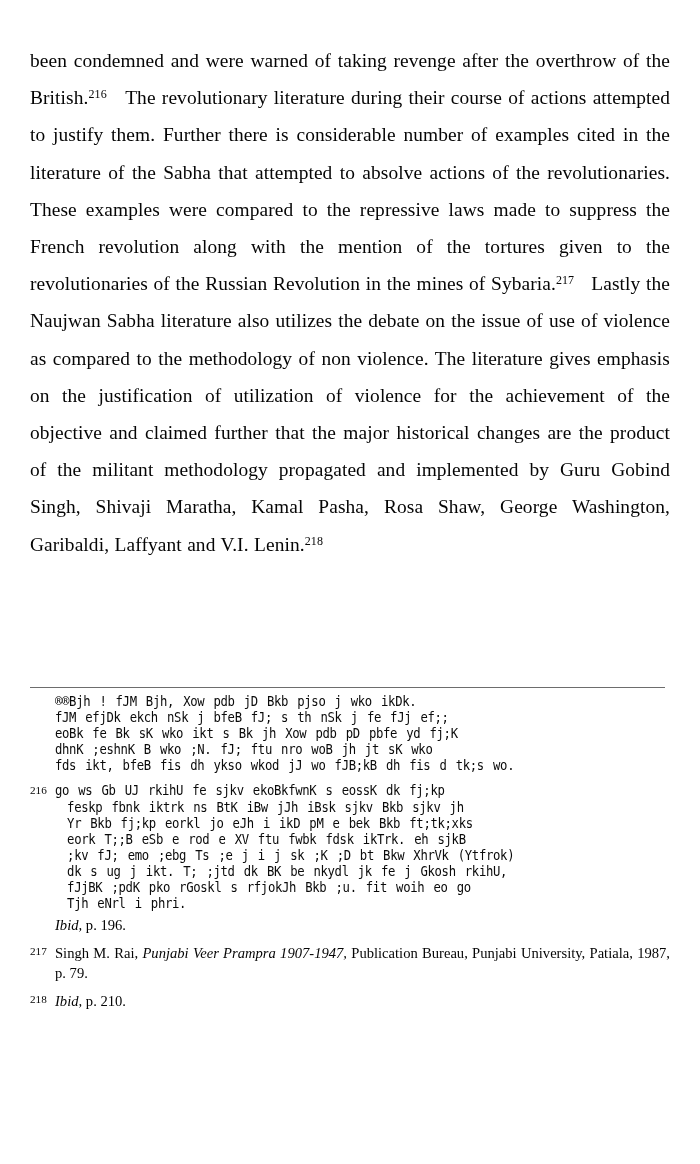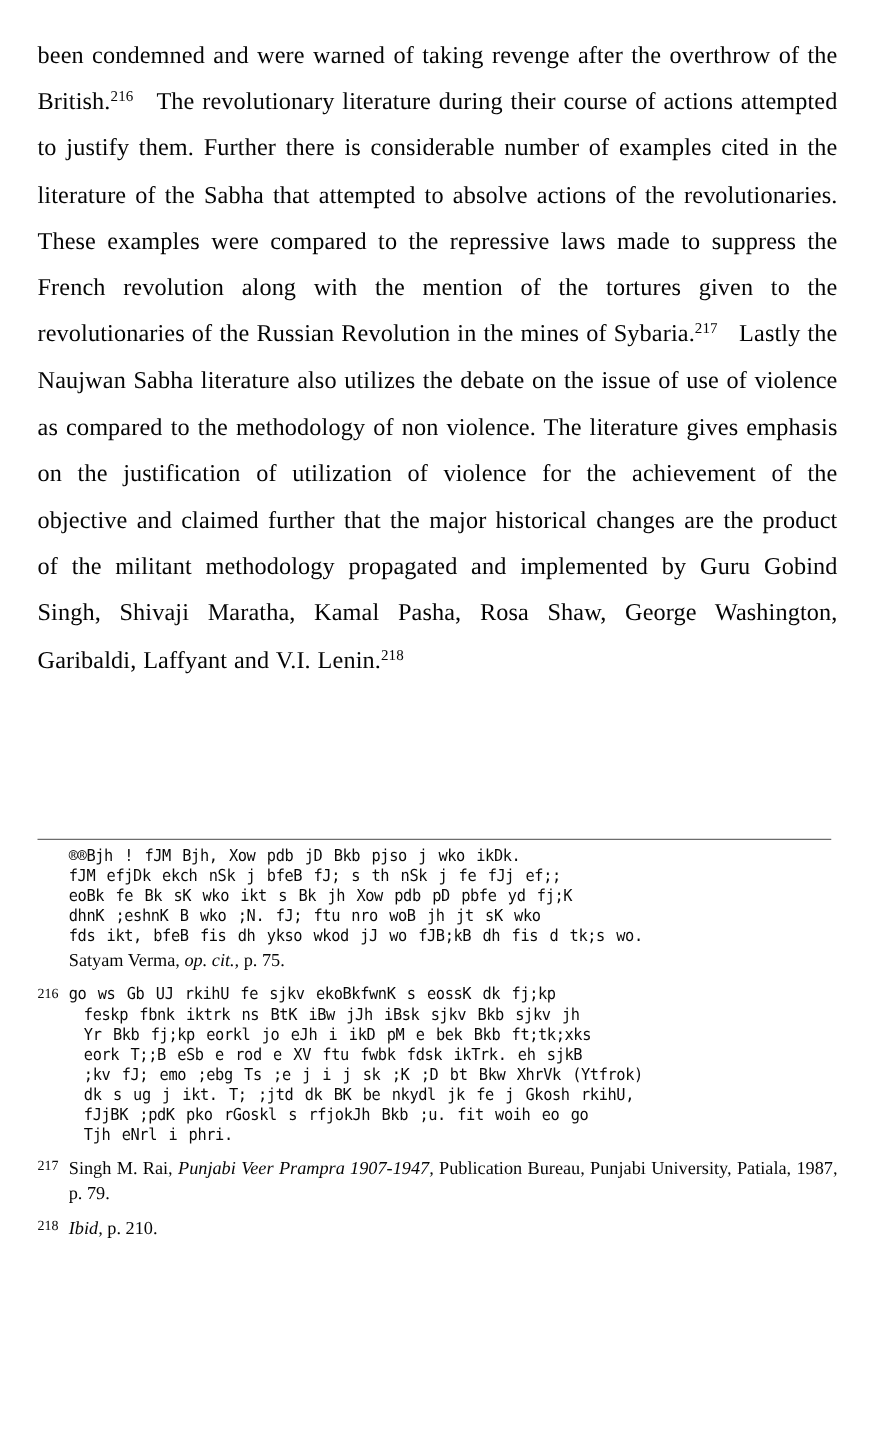--- a/index.html
+++ b/index.html
@@ -11,21 +11,21 @@
     width: 700px;
     height: 1164px;
     position: relative;
     font-family: "Liberation Serif", "DejaVu Serif", serif;
     color: #000000;
     overflow: hidden;
   }
 
   .page {
     position: absolute;
-    left: 0; top: 0;
+    left: 0; top: 16px;
     width: 700px;
     height: 854px;
     box-sizing: border-box;
     padding: 4px;
   }
 
   
   .body-block {
     position: absolute;
     left: 30px;
@@ -146,37 +146,36 @@
   <div class="footnotes">
 
     <div class="fn">
       <div class="fn-quote-block">
         <div class="indic">®®Bjh ! fJM Bjh, Xow pdb jD Bkb pjso j wko ikDk.</div>
         <div class="indic">fJM efjDk ekch nSk j bfeB fJ; s th nSk j fe fJj ef;;</div>
         <div class="indic">eoBk fe Bk sK wko ikt s Bk jh Xow pdb pD pbfe yd fj;K</div>
         <div class="indic">dhnK ;eshnK B wko ;N. fJ; ftu nro woB jh jt sK wko</div>
         <div class="indic">fds ikt, bfeB fis dh ykso wkod jJ wo fJB;kB dh fis d tk;s wo.</div>
       </div>
-      <div class="fn-cite"><span>Satyam Verma,</span>
-        <i>op. cit.,</i>
-        <span>p. 75.</span>
-      </div>
     </div>
 
     <div class="fn fn-numbered fn-216">
       <span class="fn-num">216</span>
       <div class="fn-216-body">
         <div class="indic">go ws Gb UJ rkihU fe sjkv ekoBkfwnK s eossK dk fj;kp</div>
         <div class="indic indic-indent">feskp fbnk iktrk ns BtK iBw jJh iBsk sjkv Bkb sjkv jh</div>
         <div class="indic indic-indent">Yr Bkb fj;kp eorkl jo eJh i ikD pM e bek Bkb ft;tk;xks</div>
         <div class="indic indic-indent">eork T;;B eSb e rod e XV ftu fwbk fdsk ikTrk. eh sjkB</div>
         <div class="indic indic-indent">;kv fJ; emo ;ebg Ts ;e j i j sk ;K ;D bt Bkw XhrVk (Ytfrok)</div>
         <div class="indic indic-indent">dk s ug j ikt. T; ;jtd dk BK be nkydl jk fe j Gkosh rkihU,</div>
         <div class="indic indic-indent">fJjBK ;pdK pko rGoskl s rfjokJh Bkb ;u. fit woih eo go</div>
         <div class="indic indic-indent">Tjh eNrl i phri.</div>
+      </div>
+      <div class="fn-ibid" style="margin-left:0"><i>Ibid,</i>
+        <span>p. 196.</span>
       </div>
     </div>
 
     <div class="fn fn-numbered">
       <span class="fn-num">217</span>
       <div class="fn-text"><span>Singh M. Rai,</span>
         <i>Punjabi Veer Prampra 1907-1947,</i>
         <span>Publication Bureau, Punjabi University, Patiala, 1987, p. 79.</span>
       </div>
     </div>

